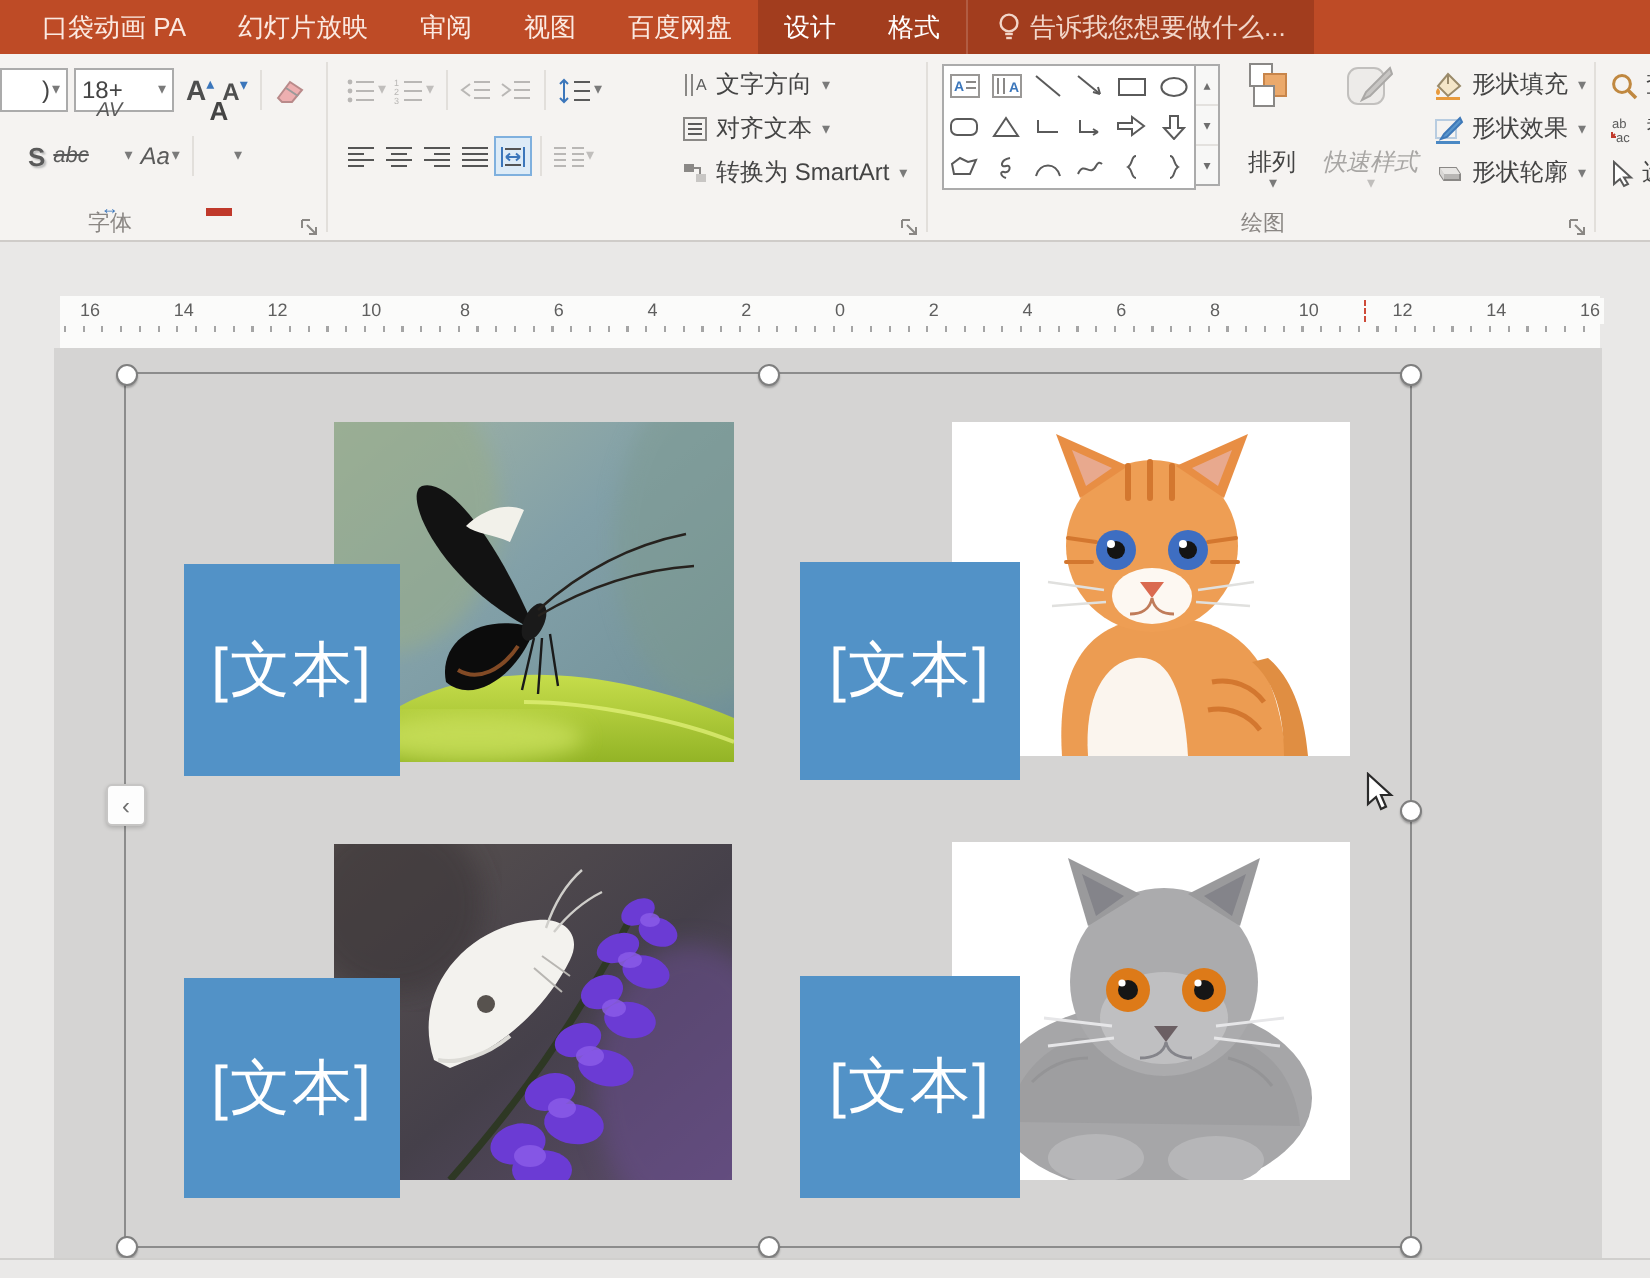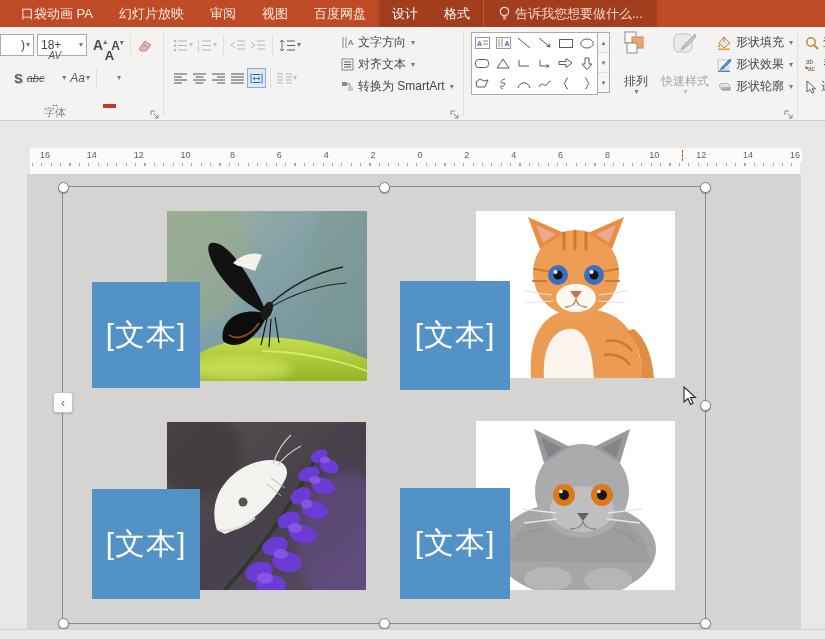--- a/index.html
+++ b/index.html
@@ -438,21 +438,21 @@
       </div>
       <div class="bigbtn" style="left:148px;">
         <svg width="26" height="26" viewBox="0 0 26 26">
           <rect x="2" y="2" width="11" height="11" fill="#FFFFFF" stroke="#8A8886"></rect>
           <rect x="9" y="7" width="11" height="11" fill="#EBA96B" stroke="#C8854A"></rect>
           <rect x="4" y="13" width="10" height="10" fill="#FFFFFF" stroke="#8A8886"></rect>
         </svg>
         <span class="lbl">排列</span>
         <span class="dd">▾</span>
       </div>
-      <div class="bigbtn dis" style="left:192px;width:56px;">
+      <div class="bigbtn dis" style="left:192px;width:56px;font-style:italic;">
         <svg width="28" height="26" viewBox="0 0 28 26">
           <rect x="3" y="4" width="18" height="18" rx="5" fill="#EDEBE9" stroke="#C2C0BE"></rect>
           <path d="M24 4 L12 16 L10 20 L14 18 L25 7 Z" fill="#C8C6C4" stroke="#AAA8A6"></path>
         </svg>
         <span class="lbl">快速样式</span>
         <span class="dd dis">▾</span>
       </div>
       <div class="vcol" style="top:6px;left:252px;">
         <div class="vitem">
           <svg width="15" height="14" viewBox="0 0 15 14">
@@ -476,20 +476,21 @@
         <div class="vitem">
           <svg width="15" height="14" viewBox="0 0 15 14">
             <path d="M3 4 L11 4 L13 7 L13 10 L5 10 L3 7 Z" fill="#B8B6B4" stroke="#8A8886"></path>
             <path d="M3 4 L5 7 L5 10 L3 7 Z" fill="#D8D6D4"></path>
             <path d="M3 4 L11 4 L13 7 L5 7 Z" fill="#E8E6E4"></path>
           </svg>
           <span>形状轮廓</span>
           <span class="dd">▾</span>
         </div>
       </div>
+      <div class="group-label">绘图</div>
       <div class="launcher">
         <svg width="10" height="10" viewBox="0 0 10 10">
             <path d="M1 1 H5 M1 1 V5" stroke="#8A8784" fill="none"></path>
             <path d="M3.5 3.5 L8 8 M8 4.5 V8 H4.5" stroke="#8A8784" fill="none"></path>
           </svg>
       </div>
       <div class="gsep" style="right:0;"></div>
     </div>
 
     <div class="group g-edit">

